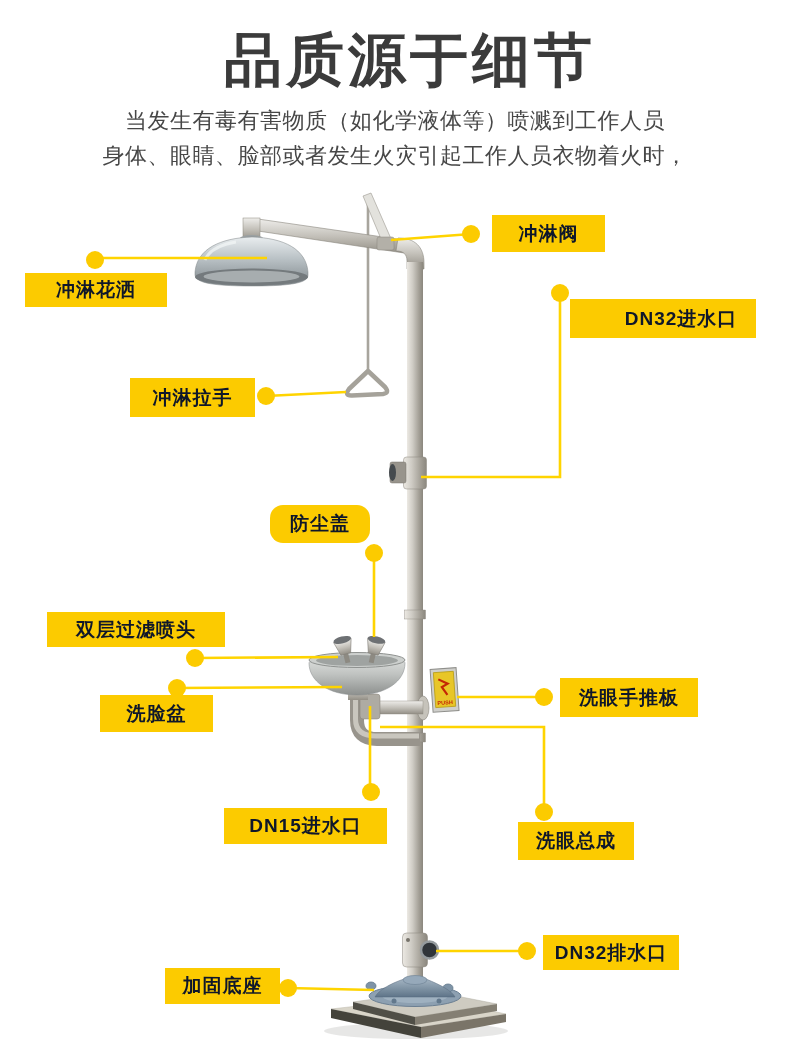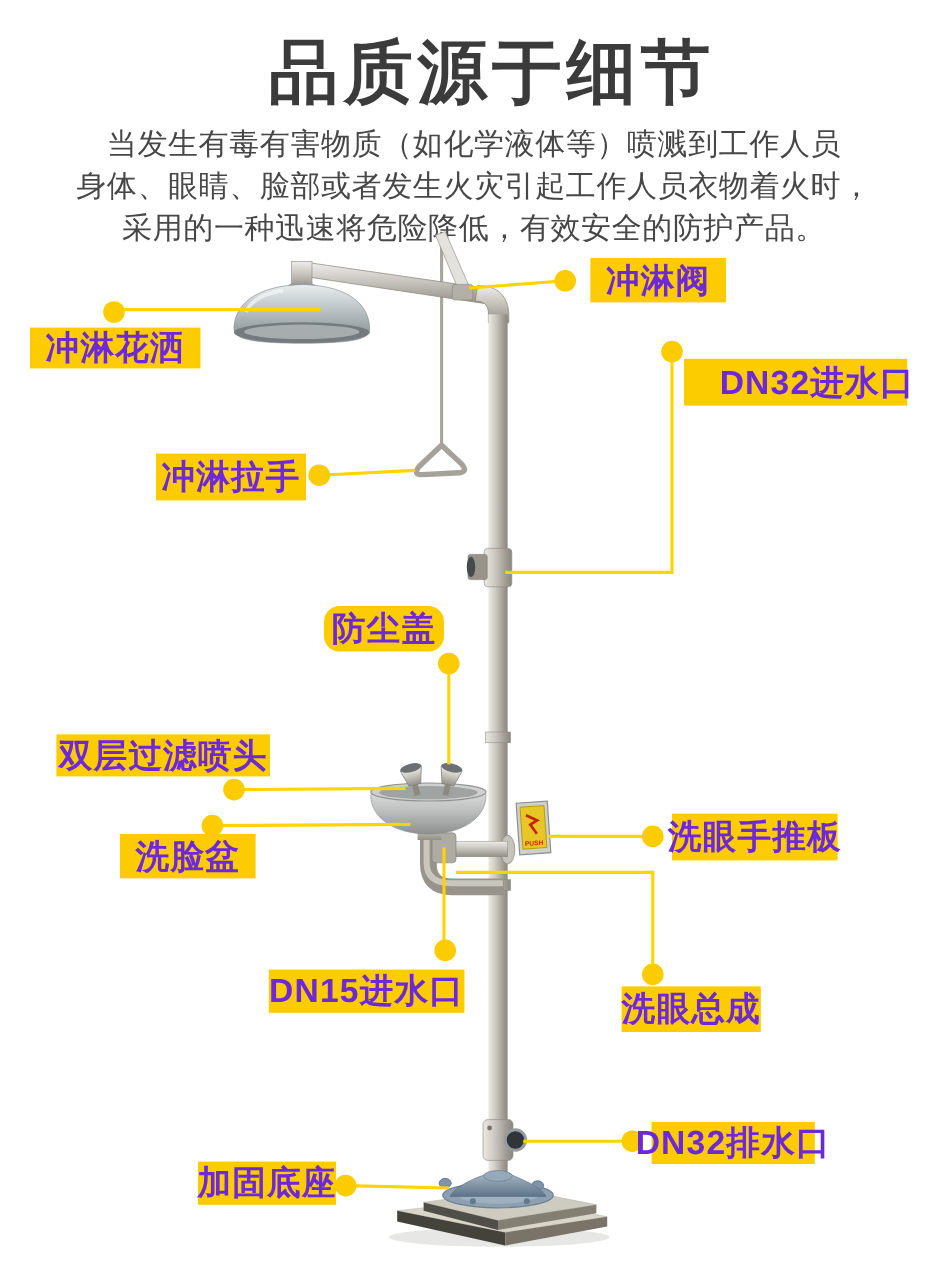--- a/index.html
+++ b/index.html
@@ -6,40 +6,39 @@
   .page{
     position:relative;width:790px;height:1058px;overflow:hidden;background:#ffffff;
     font-family:"Liberation Sans","DejaVu Sans",sans-serif;
   }
   .page-title{
     position:absolute;left:0;top:22px;width:790px;text-align:center;
     font-size:58px;font-weight:700;color:#3b3b3b;letter-spacing:4px;margin:0;padding-left:15px;
   }
   .page-desc{
     position:absolute;left:0;top:103px;width:790px;text-align:center;
-    font-size:25px;line-height:35px;color:#474747;letter-spacing:0.5px;
+    font-size:22px;line-height:35px;color:#474747;letter-spacing:0.5px;
   }
   .product-svg{position:absolute;left:0;top:0;width:790px;height:1058px;}
   .callout{
-    position:absolute;background:#FCCB00;color:#6d28d9;
-    font-size:28px;font-weight:700;letter-spacing:1px;
+    position:absolute;background:#FCCB00;color:#0f172a;
+    font-size:19px;font-weight:700;letter-spacing:1px;
     display:flex;align-items:center;justify-content:center;white-space:nowrap;
   }
 </style>
 </head>
 <body>
 
 <div class="page">
 
   <h1 class="page-title">品质源于细节</h1>
 
   <div class="page-desc">
     <div>当发生有毒有害物质（如化学液体等）喷溅到工作人员</div>
     <div>身体、眼睛、脸部或者发生火灾引起工作人员衣物着火时，</div>
-    <div>采用的一种迅速将危险降低，有效安全的防护产品。</div>
   </div>
 
   <svg class="product-svg" viewBox="0 0 790 1058" xmlns="http://www.w3.org/2000/svg">
     <defs>
       <linearGradient id="gPole" x1="0" y1="0" x2="1" y2="0">
         <stop offset="0" stop-color="#ece9e3"></stop>
           <stop offset="0.35" stop-color="#cfccc5"></stop>
         <stop offset="0.75" stop-color="#a39f96"></stop>
           <stop offset="1" stop-color="#8b877e"></stop>
       </linearGradient>

